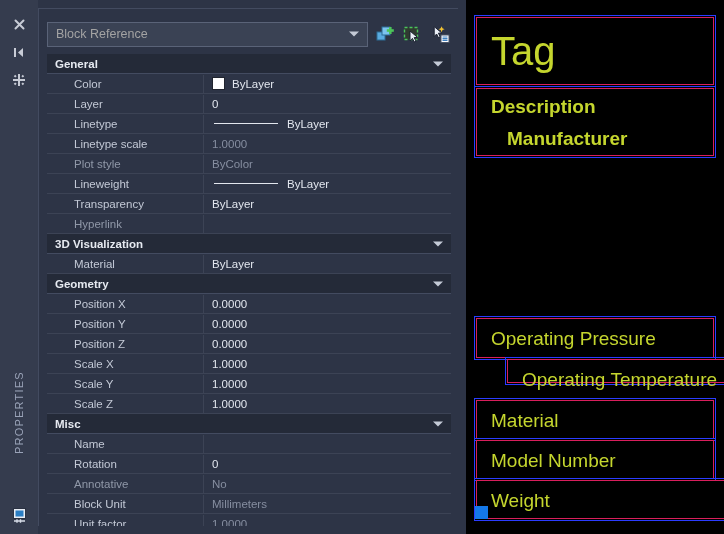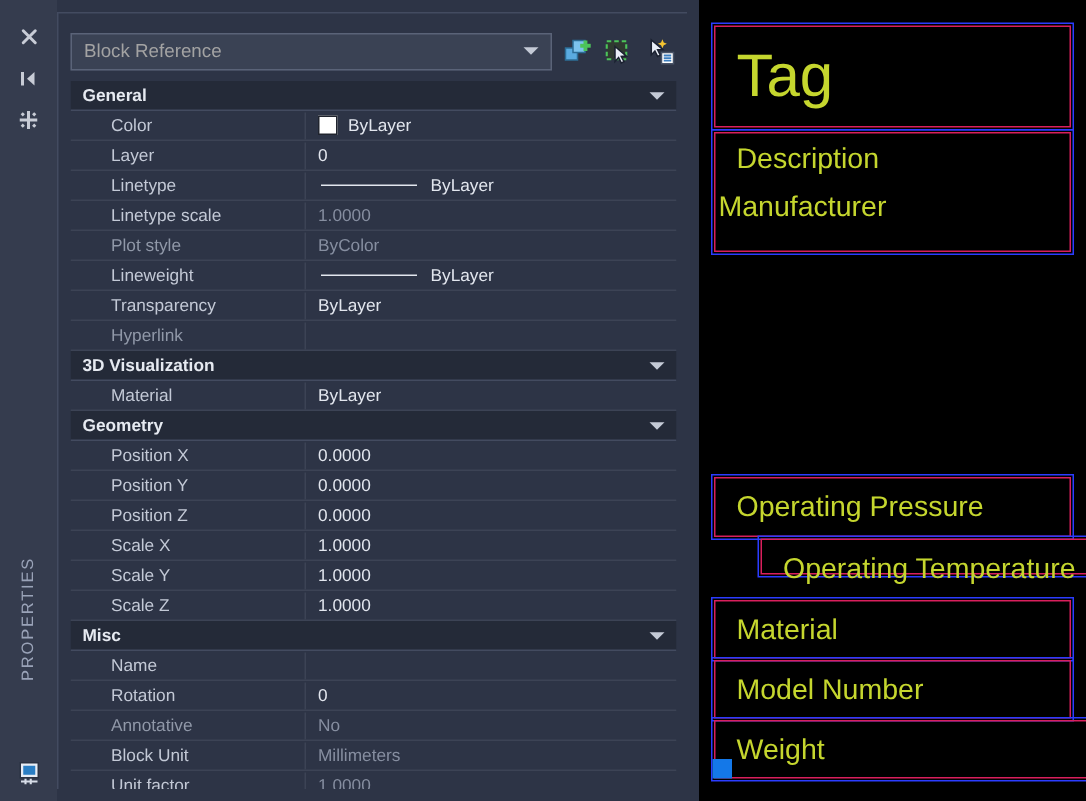--- a/index.html
+++ b/index.html
@@ -454,23 +454,23 @@
             </div>
           </div>
         </div>
     </div>
   </div>
 
   <div id="drawing-area" style="background: rgb(0, 0, 0);">
       <div class="blk" style="left: 10px; top: 17px; width: 238px; height: 68px; border-color: rgb(217, 31, 92); outline-color: rgb(43, 60, 255);">
         <div class="blk-text" style="left: 14px; top: 13px; font-size: 40px; color: rgb(197, 214, 46);">Tag</div>
       </div>
-      <div class="blk" style="left: 10px; top: 88px; width: 238px; height: 80px; border-color: rgb(217, 31, 92); outline-color: rgb(43, 60, 255);">
+      <div class="blk" style="left: 10px; top: 88px; width: 238px; height: 68px; border-color: rgb(217, 31, 92); outline-color: rgb(43, 60, 255); font-weight: bold;">
         <div class="blk-text" style="left: 14px; top: 8px; font-size: 19px; color: rgb(197, 214, 46);">Description</div>
-        <div class="blk-text" style="left: 2px; top: 40px; font-size: 19px; color: rgb(197, 214, 46);">Manufacturer</div>
+        <div class="blk-text" style="left: 30px; top: 40px; font-size: 19px; color: rgb(197, 214, 46);">Manufacturer</div>
       </div>
       <div class="blk" style="left: 10px; top: 318px; width: 238px; height: 40px; border-color: rgb(217, 31, 92); outline-color: rgb(43, 60, 255);">
         <div class="blk-text" style="left: 14px; top: 10px; font-size: 19px; color: rgb(197, 214, 46);">Operating Pressure</div>
       </div>
       <div class="blk" style="left: 24px; top: 359px; width: 238px; height: 24px; border-color: rgb(217, 31, 92); outline-color: rgb(43, 60, 255); margin-left: 17px;">
         <div class="blk-text" style="left: 14px; top: 10px; font-size: 19px; color: rgb(197, 214, 46);">Operating Temperature</div>
       </div>
       <div class="blk" style="left: 10px; top: 400px; width: 238px; height: 39px; border-color: rgb(217, 31, 92); outline-color: rgb(43, 60, 255);">
         <div class="blk-text" style="left: 14px; top: 10px; font-size: 19px; color: rgb(197, 214, 46);">Material</div>
       </div>

